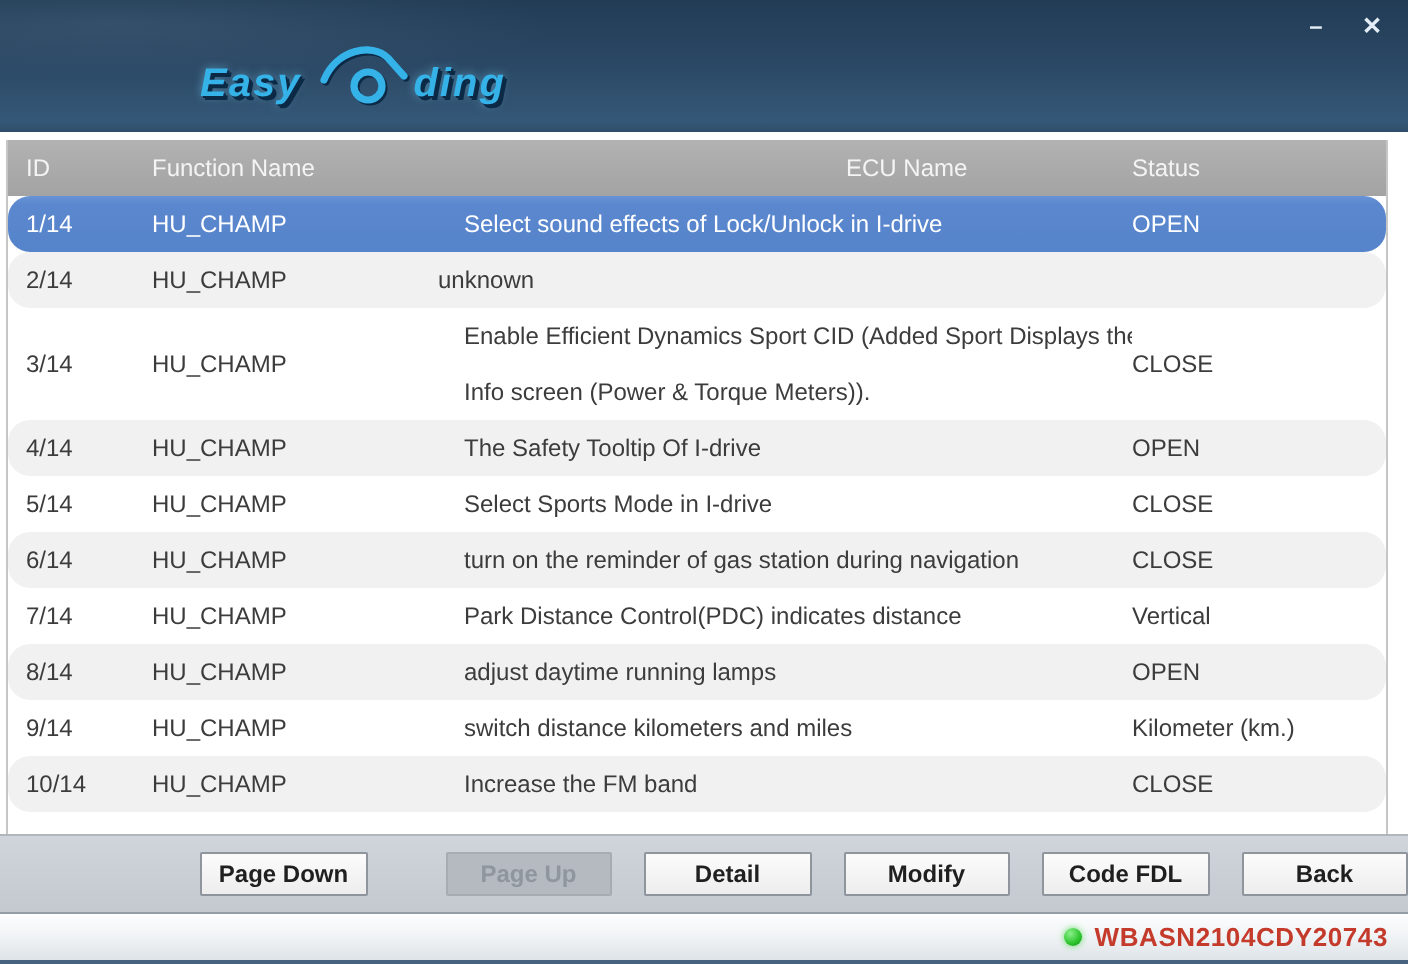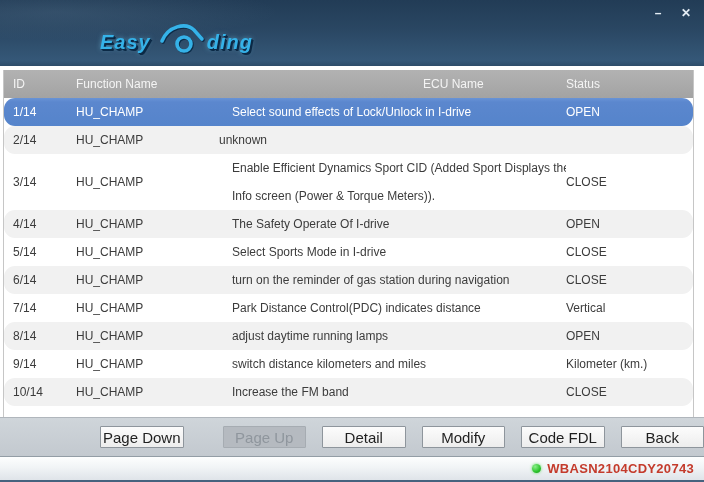--- a/index.html
+++ b/index.html
@@ -65,21 +65,21 @@
 
   
   .button-bar {
     position:absolute; left:0; top:417px; width:704px; height:39px;
     background: linear-gradient(180deg,#cfd5da,#c3c9cf);
     border-top:1px solid #b0b6bc;
     display:flex; gap:16px; padding:8px 0 0 100px;
   }
   .btn {
     width:85px; height:22px; font-family:"Liberation Sans",sans-serif;
-    font-size:15px; font-weight:normal; color:#1f1f1f;
+    font-size:12px; font-weight:bold; color:#1f1f1f;
     background: linear-gradient(180deg,#fcfcfc,#ededed);
     border:1px solid #8e959c; border-radius:1px; cursor:pointer;
   }
   .btn.disabled {
     background:#b5bac0; border-color:#a6acb2; color:#8f969d; cursor:default;margin-left:23px;
   }
 
   
   .status-bar {
     position:absolute; left:0; top:456px; width:704px; height:24px;
@@ -145,21 +145,21 @@
             <div class="cell c-fn">
               <div class="fn-line">Enable Efficient Dynamics Sport CID (Added Sport Displays the Vehicle</div>
               <div class="fn-line">Info screen (Power &amp; Torque Meters)).</div>
             </div>
             <div class="cell c-status">CLOSE</div>
           </div>
           <div class="trow alt">
             <div class="cell c-id">4/14</div>
             <div class="cell c-ecu">HU_CHAMP</div>
             <div class="cell c-fn">
-              <div class="fn-line">The Safety Operate Of I-drive</div>
+              <div class="fn-line">The Safety Tooltip Of I-drive</div>
             </div>
             <div class="cell c-status">OPEN</div>
           </div>
           <div class="trow">
             <div class="cell c-id">5/14</div>
             <div class="cell c-ecu">HU_CHAMP</div>
             <div class="cell c-fn">
               <div class="fn-line">Select Sports Mode in I-drive</div>
             </div>
             <div class="cell c-status">CLOSE</div>

